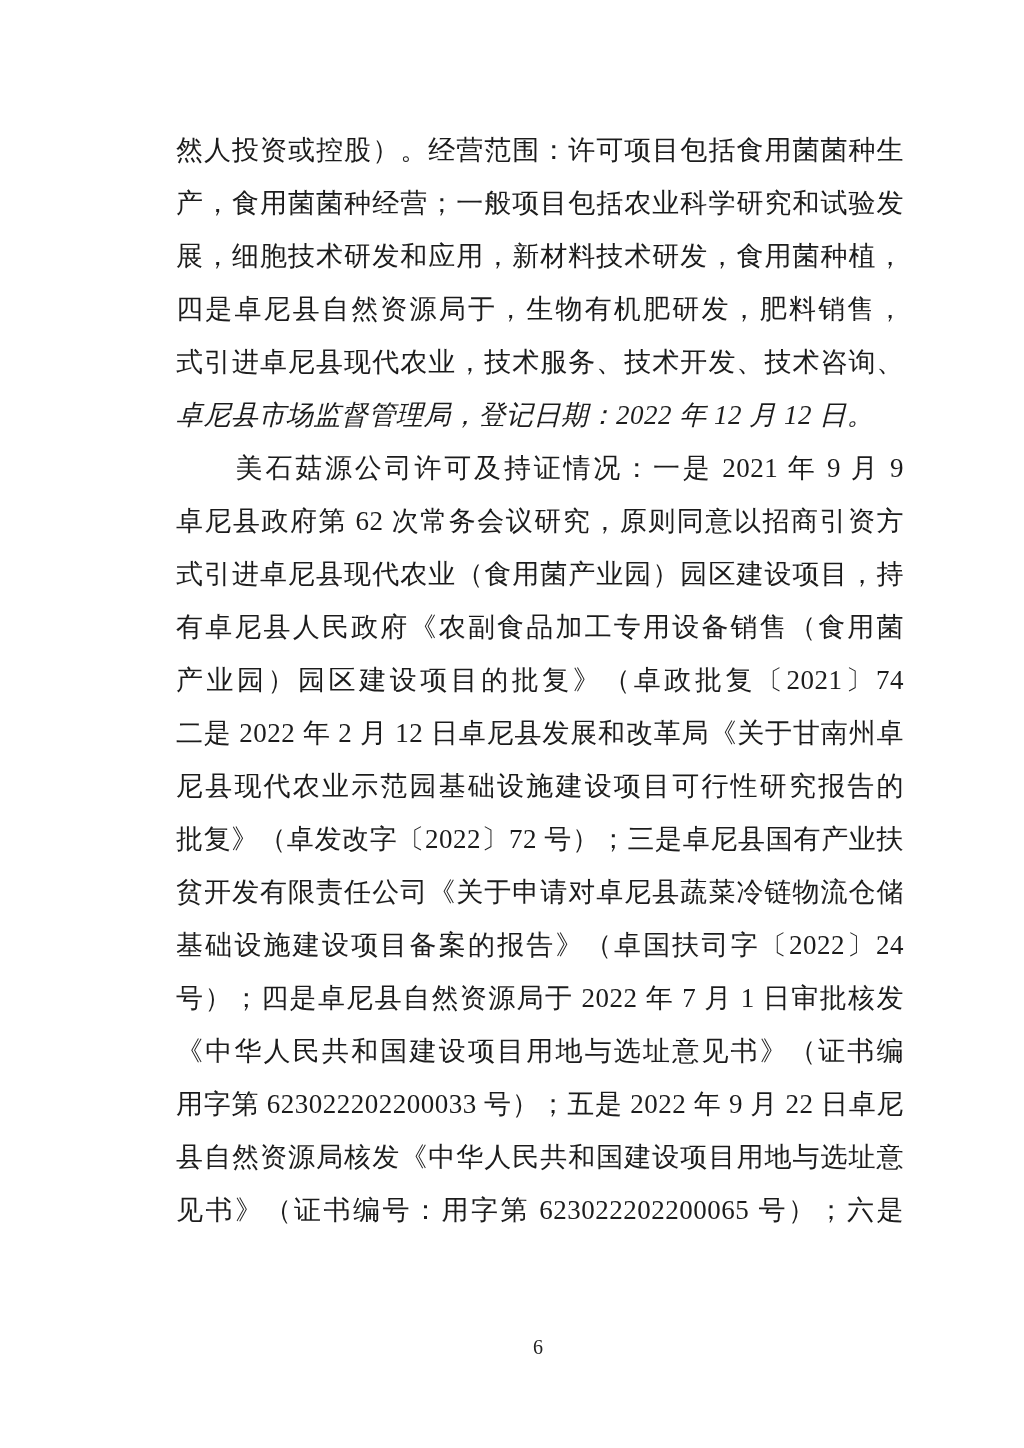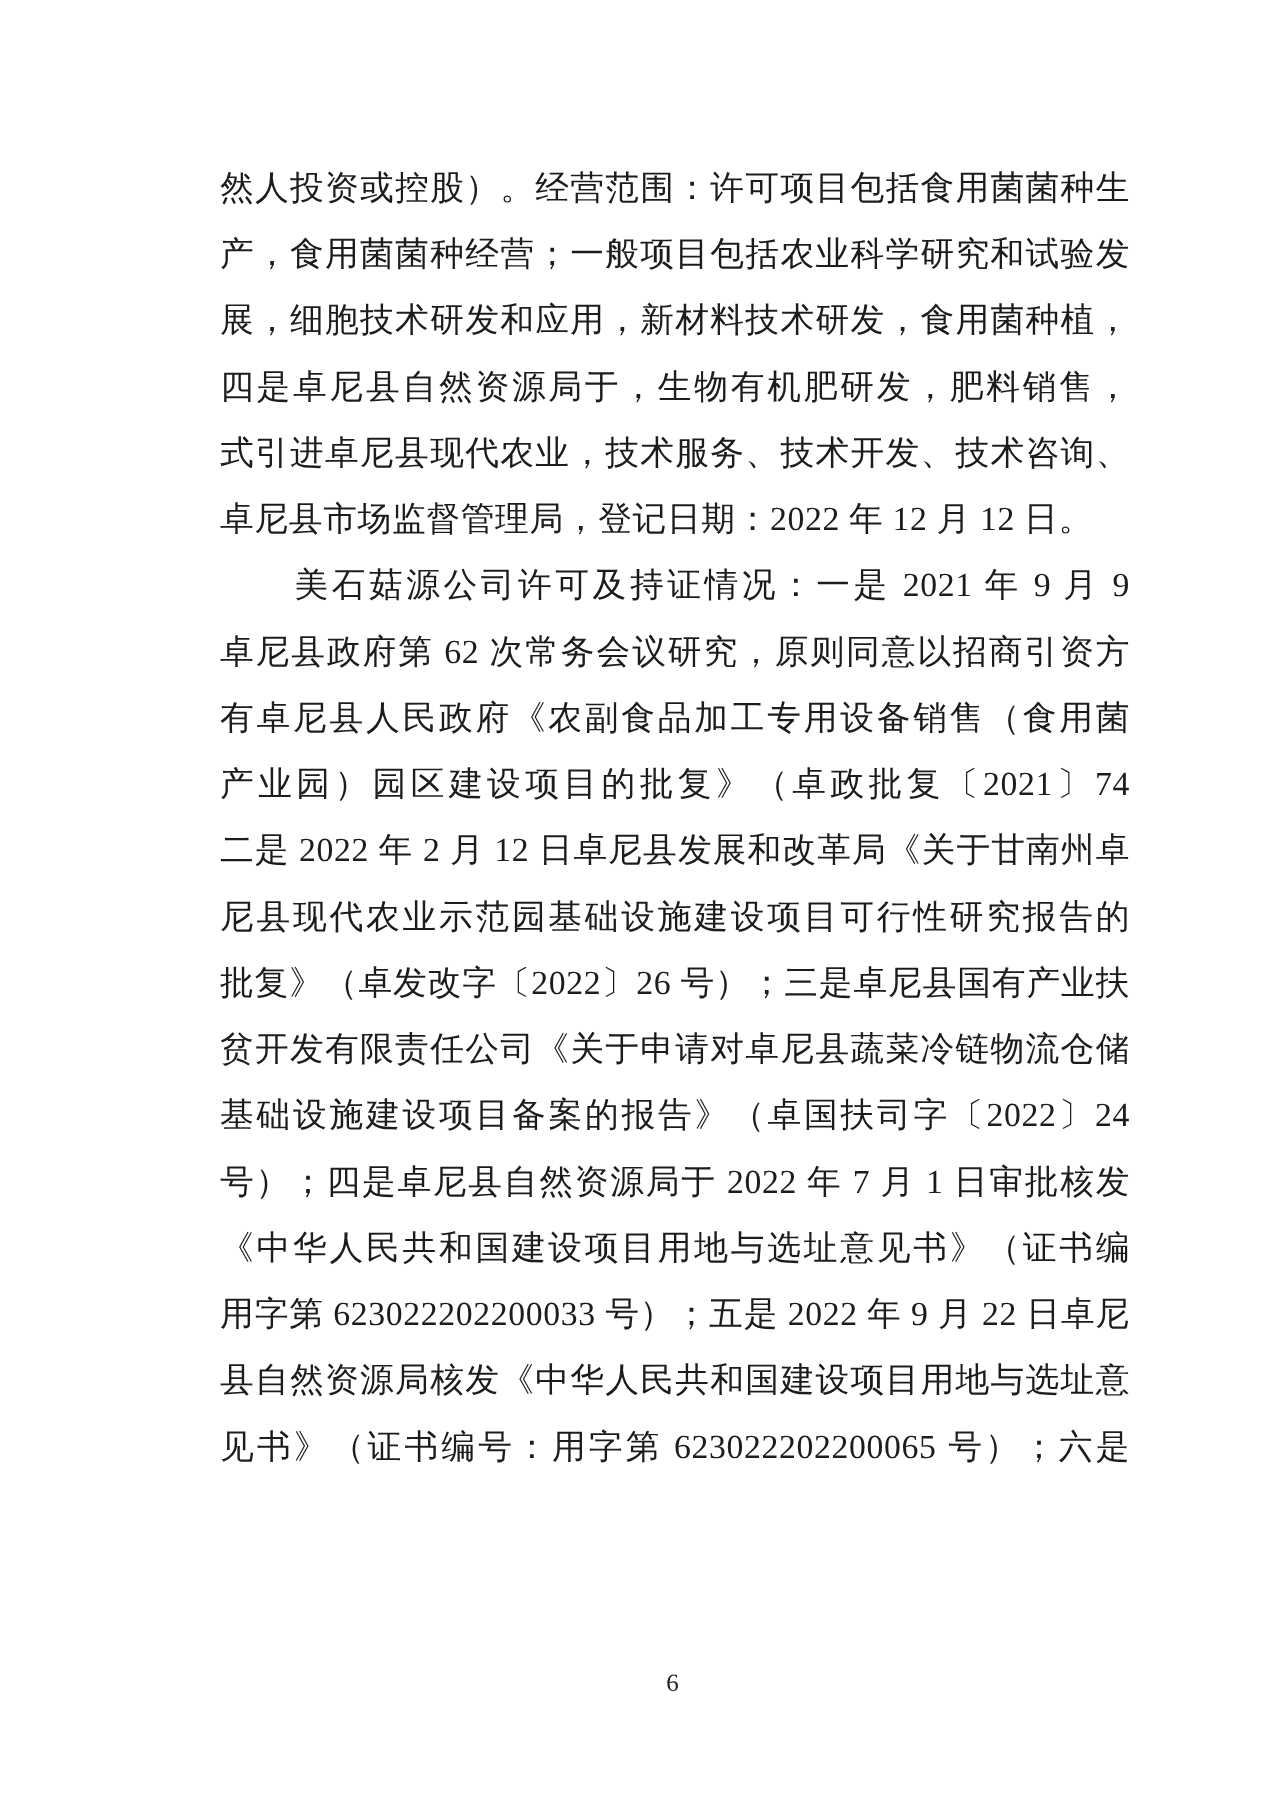--- a/index.html
+++ b/index.html
@@ -31,20 +31,21 @@
     font-size: 27px;
     line-height: 53px;
     height: 53px;
     letter-spacing: 0.5px;
     text-align: justify;
     text-align-last: justify;
     overflow: hidden;
   }
   .line.para-end {
     text-align-last: left;
+    font-style: italic;
   }
   .page-number {
     position: absolute;
     top: 1334px;
     left: 0;
     width: 100%;
     text-align: center;
     font-size: 20px;
     line-height: 26px;
     color: #222222;
@@ -56,25 +57,26 @@
 <div class="doc-page">
   <div class="text-block">
       <div class="line">然人投资或控股）。经营范围：许可项目包括食用菌菌种生</div>
       <div class="line">产，食用菌菌种经营；一般项目包括农业科学研究和试验发</div>
       <div class="line">展，细胞技术研发和应用，新材料技术研发，食用菌种植，</div>
       <div class="line">四是卓尼县自然资源局于，生物有机肥研发，肥料销售，</div>
       <div class="line">式引进卓尼县现代农业，技术服务、技术开发、技术咨询、技</div>
       <div class="line para-end">卓尼县市场监督管理局，登记日期：2022 年 12 月 12 日。</div>
       <div class="line">　　美石菇源公司许可及持证情况：一是 2021 年 9 月 9 日，</div>
       <div class="line">卓尼县政府第 62 次常务会议研究，原则同意以招商引资方</div>
+      <div class="line">式引进卓尼县现代农业（食用菌产业园）园区建设项目，持</div>
       <div class="line">有卓尼县人民政府《农副食品加工专用设备销售（食用菌</div>
       <div class="line">产业园）园区建设项目的批复》（卓政批复〔2021〕74 号）；</div>
       <div class="line">二是 2022 年 2 月 12 日卓尼县发展和改革局《关于甘南州卓</div>
       <div class="line">尼县现代农业示范园基础设施建设项目可行性研究报告的</div>
-      <div class="line">批复》（卓发改字〔2022〕26 号）；三是卓尼县国有产业扶</div>
+      <div class="line">批复》（卓发改字〔2022〕72 号）；三是卓尼县国有产业扶</div>
       <div class="line">贫开发有限责任公司《关于申请对卓尼县蔬菜冷链物流仓储</div>
       <div class="line">基础设施建设项目备案的报告》（卓国扶司字〔2022〕24</div>
       <div class="line">号）；四是卓尼县自然资源局于 2022 年 7 月 1 日审批核发</div>
       <div class="line">《中华人民共和国建设项目用地与选址意见书》（证书编号：</div>
       <div class="line">用字第 623022202200033 号）；五是 2022 年 9 月 22 日卓尼</div>
       <div class="line">县自然资源局核发《中华人民共和国建设项目用地与选址意</div>
       <div class="line">见书》（证书编号：用字第 623022202200065 号）；六是 2022</div>
     </div>
   <div class="page-number">6</div>
 </div>

